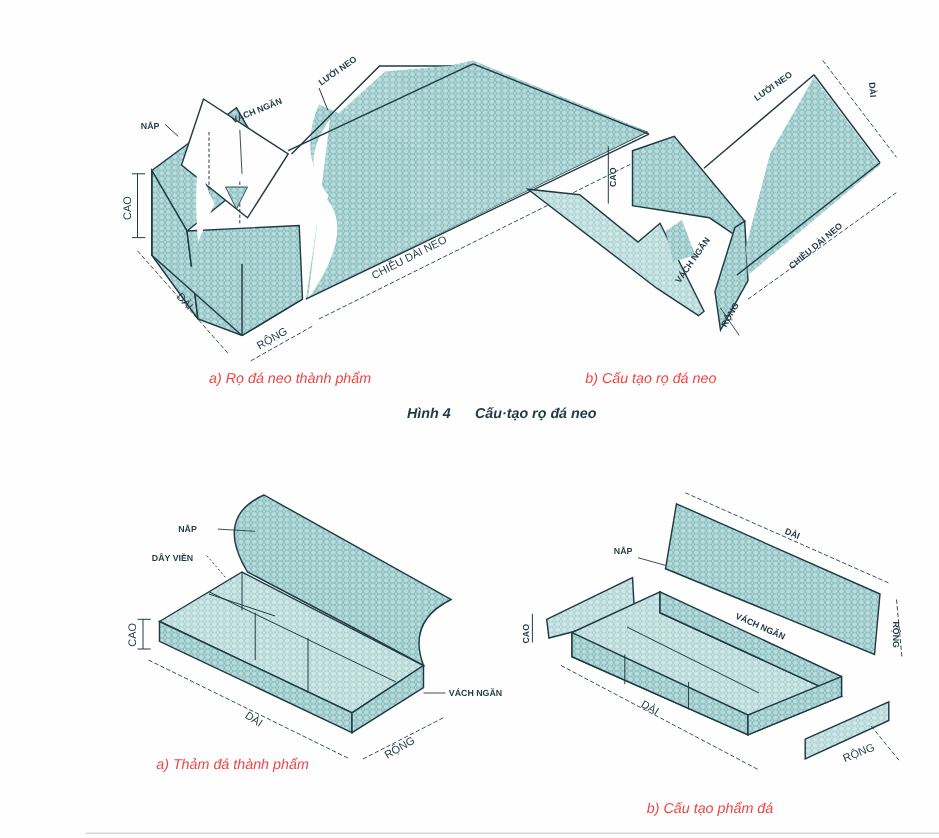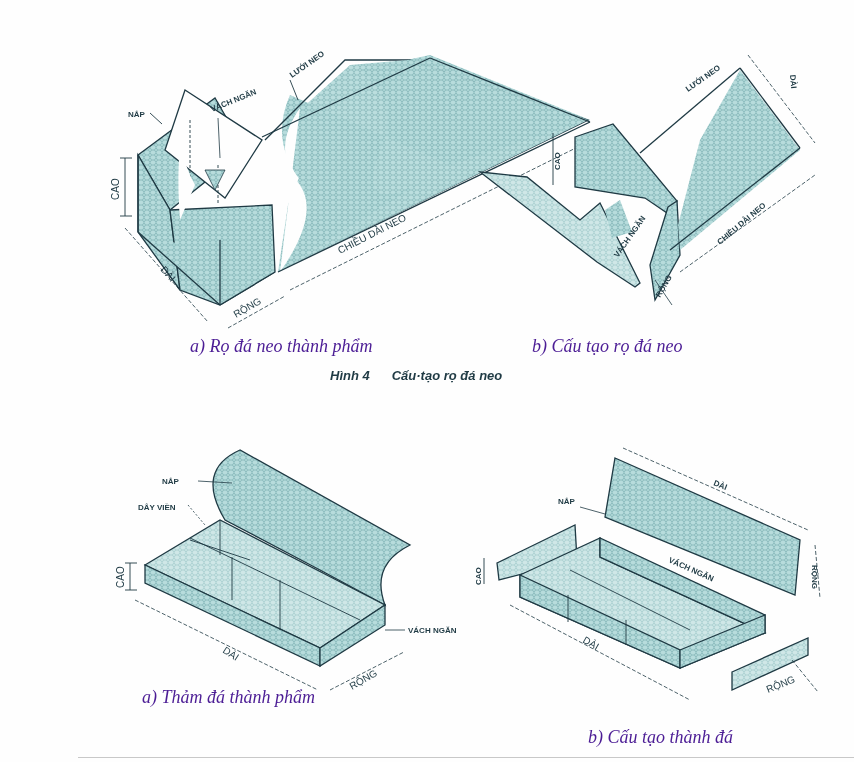--- a/index.html
+++ b/index.html
@@ -1,20 +1,20 @@
 <!DOCTYPE html>
 <html><head>
 <meta charset="utf-8">
 <style>
   html,body{margin:0;padding:0;background:#ffffff;}
   body{width:854px;height:762px;position:relative;overflow:hidden;font-family:"Liberation Sans",sans-serif;}
   .page{position:absolute;left:0;top:0;width:854px;height:762px;background:#fefefe;}
   svg{position:absolute;left:0;top:0;}
-  .cap{position:absolute;font-style:italic;font-size:18px;color:#4c1d95;white-space:nowrap;font-family:Liberation Serif, serif;}
-  .figtitle{position:absolute;font-style:italic;font-weight:bold;font-size:13px;color:#1f3a44;white-space:nowrap;}
+  .cap{position:absolute;font-style:italic;font-size:13px;color:#ef4444;white-space:nowrap;font-family:Liberation Sans, sans-serif;}
+  .figtitle{position:absolute;font-style:italic;font-weight:bold;font-size:13px;color:#1f3a44;white-space:nowrap;margin-left:40px;}
   .figtitle span{margin-right:22px;}
   .hr{position:absolute;left:78px;top:757px;width:776px;height:1px;background:#c8c8c8;}
   .lbl{font-family:"Liberation Sans",sans-serif;font-size:8px;fill:#1f3a44;font-weight:bold;}
   .lbl2{font-family:"Liberation Sans",sans-serif;font-size:10px;fill:#1f3a44;}
 </style>
 </head>
 <body>
 
 <div class="page">
 
@@ -147,16 +147,16 @@
   <text class="lbl2" x="582" y="642" transform="rotate(30 582 642)">DÀI</text>
   <text class="lbl2" x="768" y="693" transform="rotate(-22 768 693)">RỘNG</text>
 </svg>
 
 <div class="cap" style="left:190px;top:336px;">a)  Rọ đá neo thành phẩm</div>
 <div class="cap" style="left:532px;top:336px;">b)  Cấu tạo rọ đá neo</div>
 <div class="figtitle" style="left:330px;top:368px;">
   <span>Hình 4</span><span>Cấu·tạo rọ đá neo</span>
 </div>
 <div class="cap" style="left:142px;top:687px;">a)  Thảm đá thành phẩm</div>
-<div class="cap" style="left:588px;top:727px;">b)  Cấu tạo thành đá</div>
+<div class="cap" style="left:588px;top:727px;">b)  Cấu tạo phẩm đá</div>
 <div class="hr"></div>
 
 </div>
 
 </body></html>

